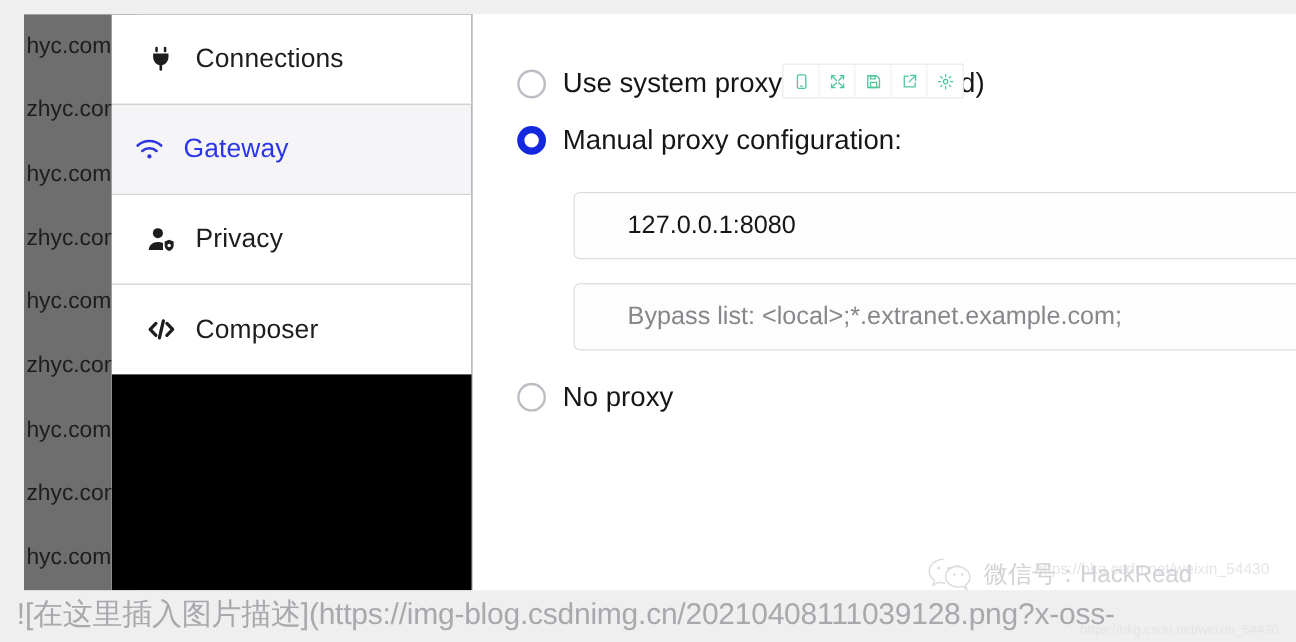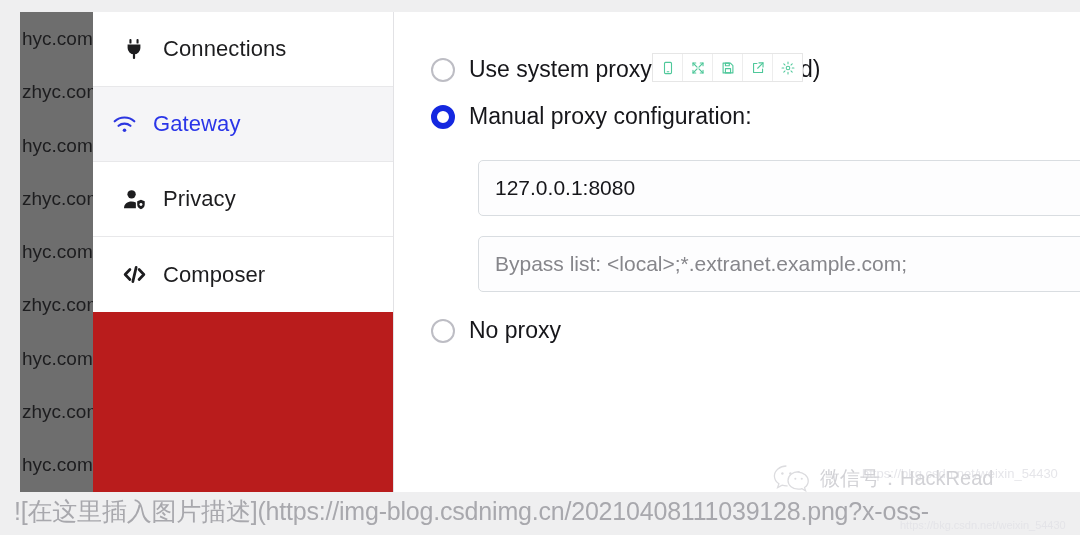--- a/index.html
+++ b/index.html
@@ -57,21 +57,21 @@
     background: #ffffff;
     z-index: 2;
     display: flex;
     overflow: hidden;
   }
 
   
   .sidebar {
     width: 301px;
     flex: 0 0 301px;
-    background: #b91c1c;
+    background: #000000;
     border-right: 1px solid #e2e2e5;
     box-sizing: border-box;
   }
   .nav-item {
     height: 75px;
     display: flex;
     align-items: center;
     padding-left: 28px;
     box-sizing: border-box;
     border-bottom: 1px solid #e8e8ea;
@@ -151,20 +151,21 @@
     align-items: center;
     padding: 0 16px;
     box-sizing: border-box;
     margin-bottom: 20px;
   }
   .field-text {
     font-size: 21px;
     color: #16161a;
     font-family: "Liberation Sans", sans-serif;
     white-space: nowrap;
+    margin-left: 28px;
   }
   .field-text.placeholder { color: #86868b; }
 
   .no-proxy-row {
     margin-top: 25px;
   }
 
   
   .float-toolbar {
     position: absolute;

